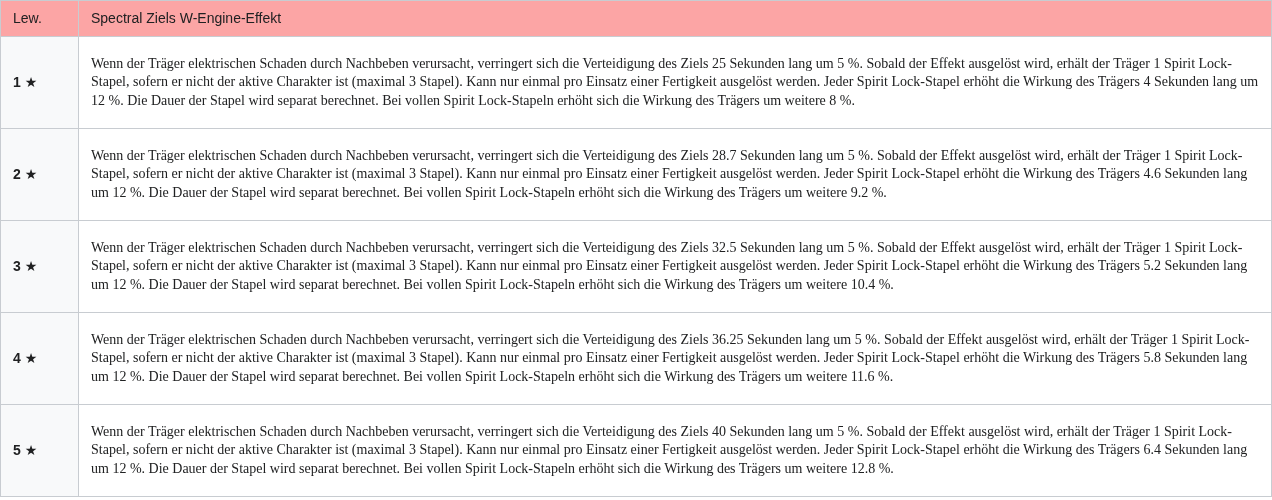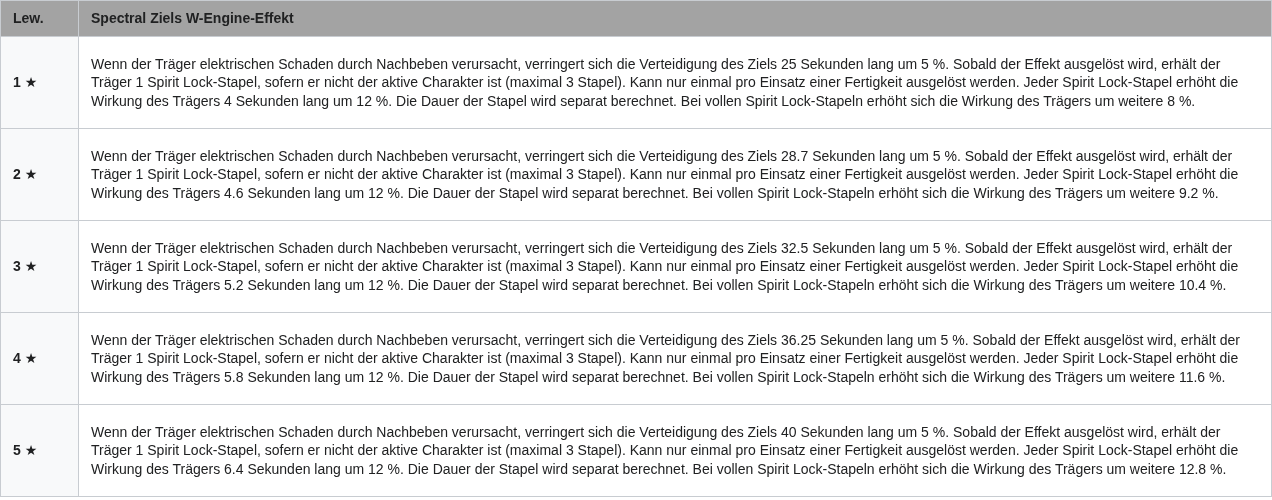--- a/index.html
+++ b/index.html
@@ -23,31 +23,32 @@
   .effect-table td {
     border: 1px solid #c8ccd1;
     padding: 8px 12px;
     font-size: 14px;
     line-height: 1.33;
     text-align: left;
     vertical-align: middle;
     word-wrap: break-word;
   }
   .effect-table th {
-    background: #a3a3a3;
-    font-weight: bold;
+    background: #fca5a5;
+    font-weight: normal;
     height: 19px;
   }
   .effect-table td.level-cell {
     background: #f8f9fa;
     font-weight: bold;
     white-space: nowrap;
   }
   .effect-table td.effect-cell {
     background: #ffffff;
+    font-family: Liberation Serif, serif;
   }
   .effect-table tbody tr {
     height: 92px;
   }
   col.col-level  { width: 78px; }
   col.col-effect { width: auto; }
 </style>
 </head>
 <body>
 

